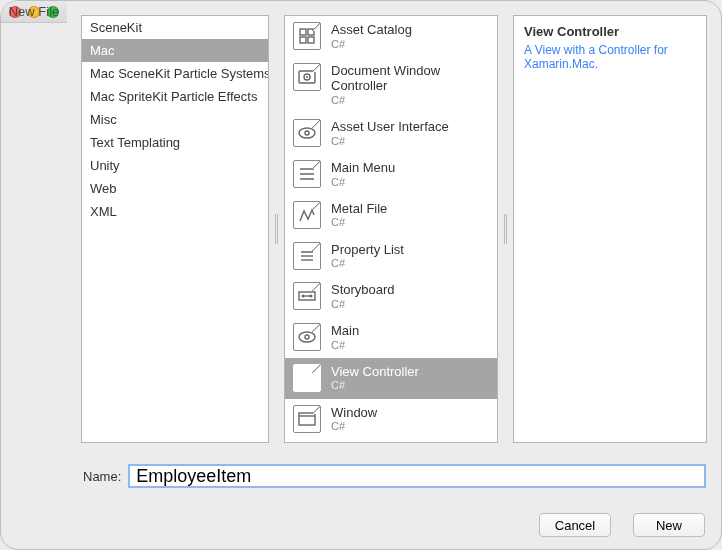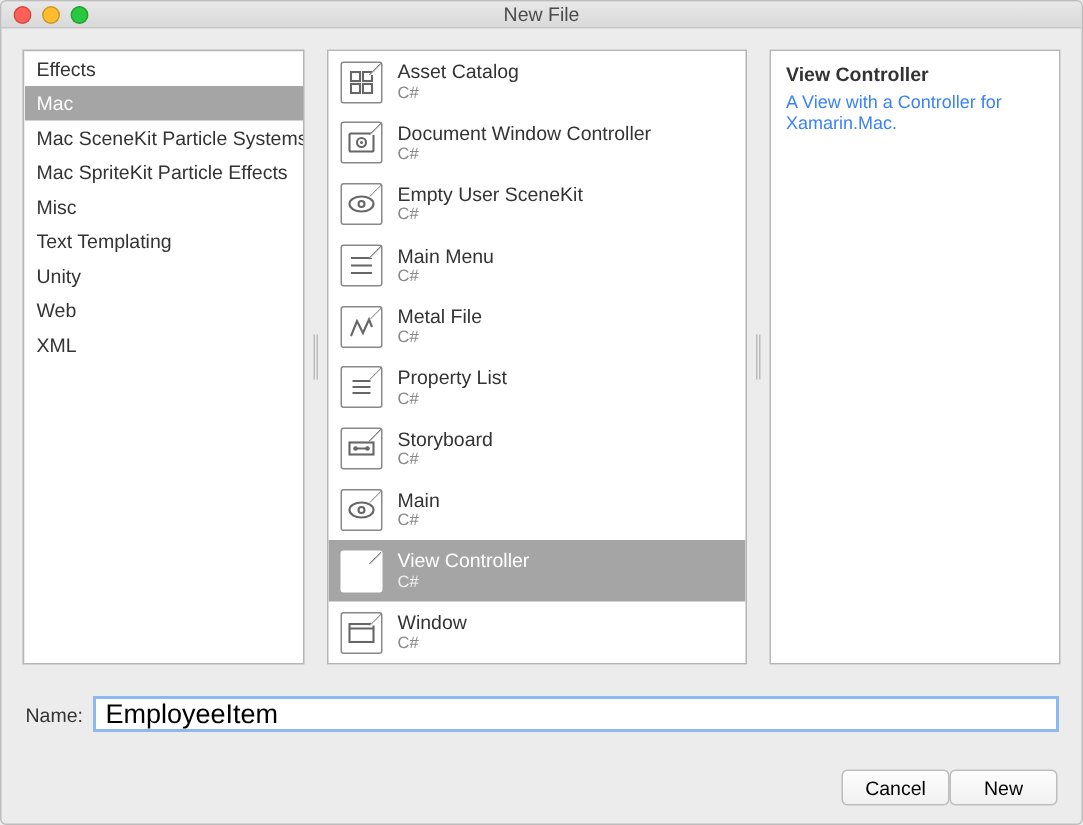--- a/index.html
+++ b/index.html
@@ -1,47 +1,47 @@
 <!DOCTYPE html>
 <html><head>
 <meta charset="utf-8">
 <style>
   * { box-sizing: border-box; margin: 0; padding: 0; }
   html, body { width: 722px; height: 550px; font-family: -apple-system, "Helvetica Neue", Arial, sans-serif; font-size: 13px; color: #333; background: #ececec; }
-  .window { width: 722px; height: 550px; display: flex; flex-direction: column; border: 1px solid #bdbdbd; border-radius: 4px; overflow: hidden; background: #ececec; }
+  .window { width: 722px; height: 550px; display: flex; flex-direction: row; border: 1px solid #bdbdbd; border-radius: 18px; overflow: hidden; background: #ececec; }
   .titlebar { height: 22px; display: flex; align-items: center; padding: 0 8px; border-bottom: 1px solid #c7c7c7; background: linear-gradient(#e8e8e8,#d9d9d9); position: relative; }
   .traffic { display: flex; gap: 7px; }
   .dot { width: 12px; height: 12px; border-radius: 50%; border: 0.5px solid rgba(0,0,0,0.2); }
   .dot.red { background: #ff5f57; }
   .dot.yellow { background: #ffbd2e; }
   .dot.green { background: #28c840; }
   .title { position: absolute; left: 0; right: 0; text-align: center; font-size: 13px; color: #4a4a4a; }
   .body { flex: 1; display: flex; flex-direction: column; padding: 14px 14px 10px 14px; gap: 10px; }
   .panels { flex: 1; display: flex; gap: 4px; min-height: 0; }
   .panel { background: #fff; border: 1px solid #b5b5b5; overflow: auto; }
   .panel.left { width: 188px; }
   .panel.mid  { flex: 1; position: relative; }
   .panel.right{ width: 194px; padding: 8px 10px; }
   .cat-item { padding: 4px 8px; cursor: default; white-space: nowrap; }
   .cat-item.selected { background: #a5a5a5; color: #fff; }
-  .tmpl-item { display: flex; align-items: center; gap: 10px; padding: 6px 8px; border-bottom: 0px solid transparent; cursor: default; }
+  .tmpl-item { display: flex; align-items: flex-start; gap: 10px; padding: 6px 8px; border-bottom: 0px solid transparent; cursor: default; }
   .tmpl-item.selected { background: #a5a5a5; color: #fff; }
   .tmpl-icon { width: 28px; height: 28px; border: 1px solid #888; border-radius: 2px; display: flex; align-items: center; justify-content: center; flex-shrink: 0; background: #fff; position: relative; }
   .tmpl-item.selected .tmpl-icon { border-color: #fff; }
   .tmpl-icon::before { content: ""; position: absolute; top: 0; right: 0; width: 8px; height: 8px; background: linear-gradient(135deg, transparent 49%, #888 50%, #fff 60%); }
   .tmpl-texts { display: flex; flex-direction: column; line-height: 1.2; }
   .tmpl-name { font-size: 13px; }
   .tmpl-sub  { font-size: 11px; color: #888; }
   .tmpl-item.selected .tmpl-sub { color: #eee; }
   .desc-title { font-weight: 600; margin-bottom: 4px; }
   .desc-text  { font-size: 12px; color: #3b82f6; }
   .name-row { display: flex; align-items: center; gap: 8px; padding: 12px 2px; }
   .name-label { font-size: 13px; }
   .name-input { flex: 1; height: 22px; border: 1px solid #bdbdbd; padding: 2px 6px; font-size: 18px; outline: 2px solid #8db9ef; outline-offset: -1px; background: #fff; }
-  .btn-row { display: flex; justify-content: flex-end; gap: 0; padding: 4px 2px 2px; }
+  .btn-row { display: flex; justify-content: flex-end; gap: 22px; padding: 4px 2px 2px; }
   .btn { min-width: 72px; height: 24px; border: 1px solid #bdbdbd; border-radius: 4px; background: linear-gradient(#fdfdfd,#f1f1f1); font-size: 13px; cursor: default; }
   .handle { width: 7px; display:flex; align-items:center; justify-content:center; }
   .handle span { width:3px; height:30px; border-left:1px solid #bbb; border-right:1px solid #bbb; }
   svg { display:block; }
 </style>
 </head>
 <body>
 
 <div class="window">
   <div class="titlebar">
@@ -50,21 +50,21 @@
       <div class="dot yellow"></div>
       <div class="dot green"></div>
     </div>
     <div class="title">New File</div>
   </div>
 
   <div class="body">
     <div class="panels">
 
       <div class="panel left" id="cat-list">
-          <div class="cat-item">Effects</div>
+          <div class="cat-item">SceneKit</div>
           <div class="cat-item selected">Mac</div>
           <div class="cat-item">Mac SceneKit Particle Systems</div>
           <div class="cat-item">Mac SpriteKit Particle Effects</div>
           <div class="cat-item">Misc</div>
           <div class="cat-item">Text Templating</div>
           <div class="cat-item">Unity</div>
           <div class="cat-item">Web</div>
           <div class="cat-item">XML</div>
         </div>
 
@@ -101,21 +101,21 @@
             </div>
           </div>
           <div class="tmpl-item">
             <div class="tmpl-icon">
               <svg width="18" height="12">
                 <ellipse cx="9" cy="6" rx="8" ry="5" stroke="#666" stroke-width="1.4" fill="none"></ellipse>
                 <circle cx="9" cy="6" r="2" stroke="#666" stroke-width="1.4" fill="none"></circle>
               </svg>
             </div>
             <div class="tmpl-texts">
-              <div class="tmpl-name">Empty User SceneKit</div>
+              <div class="tmpl-name">Asset User Interface</div>
               <div class="tmpl-sub">C#</div>
             </div>
           </div>
           <div class="tmpl-item">
             <div class="tmpl-icon">
               <svg width="16" height="14">
                 <line x1="1" y1="2" x2="15" y2="2" stroke="#666" stroke-width="1.4" fill="none"></line>
                 <line x1="1" y1="7" x2="15" y2="7" stroke="#666" stroke-width="1.4" fill="none"></line>
                 <line x1="1" y1="12" x2="15" y2="12" stroke="#666" stroke-width="1.4" fill="none"></line>
               </svg>

